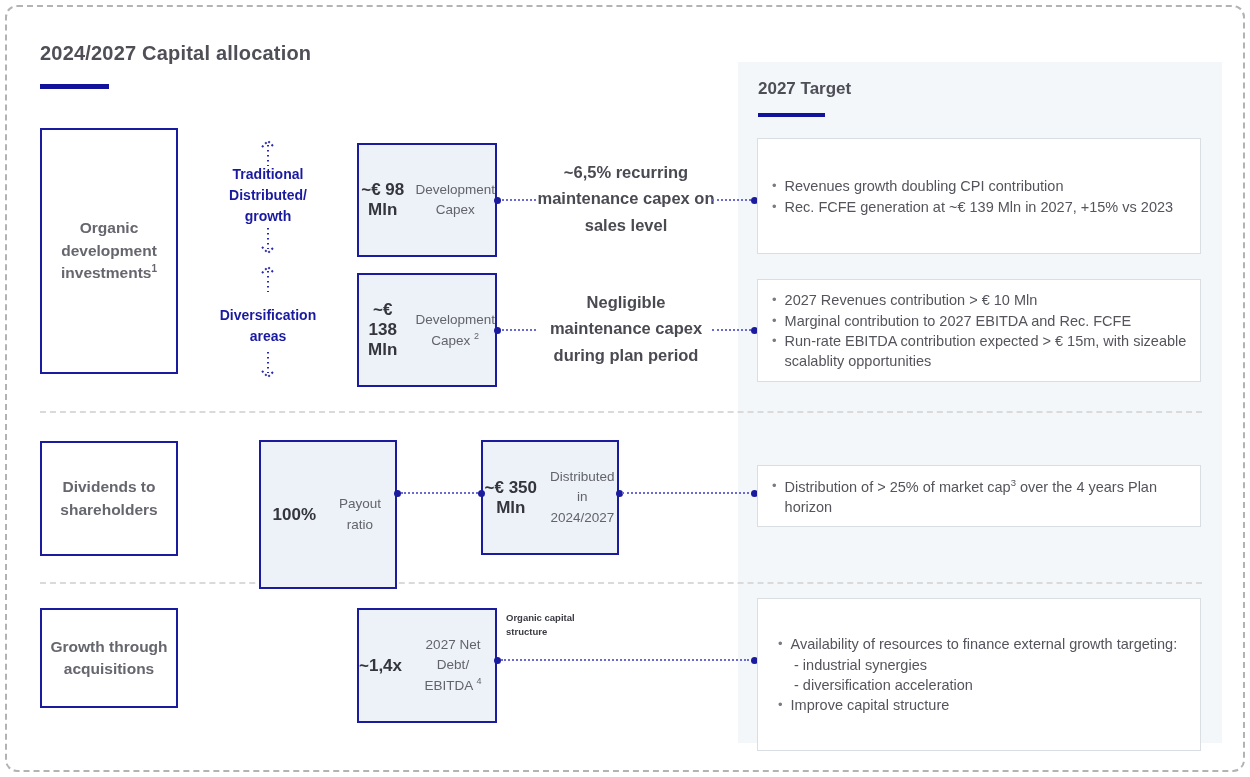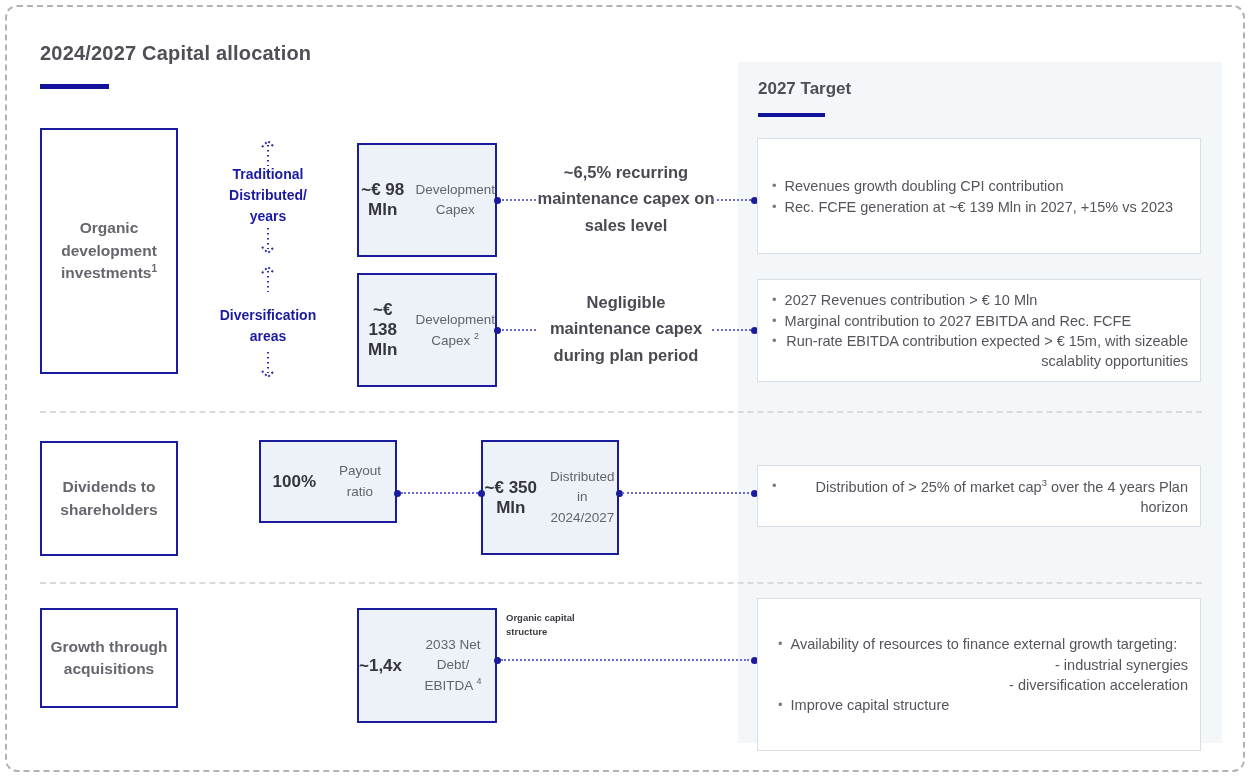--- a/index.html
+++ b/index.html
@@ -29,36 +29,36 @@
   .flow-trad{top:164px;} .flow-div{top:305px;}
   .flow-arrow{position:absolute;left:260px;width:16px;height:28px;}
 
   .val-box{position:absolute;border:2px solid #1b1b9e;background:#edf2f8;box-sizing:border-box;
            display:flex;flex-direction:row;align-items:center;justify-content:flex-end;text-align:center;gap:9px;}
   .val-box .val{font-size:17px;font-weight:bold;color:#35353d;}
   .val-box .lbl{font-size:13.5px;color:#63636b;line-height:1.5;}
   .val-box sup{font-size:9px;}
   .vb-capex1{left:357px;top:143px;width:140px;height:114px;}
   .vb-capex2{left:357px;top:273px;width:140px;height:114px;}
-  .vb-payout{left:259px;top:440px;width:138px;height:83px;}
+  .vb-payout{left:259px;top:440px;width:138px;height:149px;}
   .vb-payout .lbl{width:70px;}
   .vb-dist{left:481px;top:440px;width:138px;height:115px;}
   .vb-dist .lbl{width:108px;}
   .vb-netdebt{left:357px;top:608px;width:140px;height:115px;}
 
   .statement{position:absolute;left:535px;width:182px;text-align:center;font-size:16.5px;font-weight:600;color:#4a4a52;line-height:1.6;}
   .st-1{top:159px;} .st-2{top:289px;}
 
   .annotation{position:absolute;left:506px;top:611px;width:92px;font-size:9.5px;font-weight:bold;color:#3a3a42;line-height:1.5;}
 
   .dot{position:absolute;width:7px;height:7px;border-radius:50%;background:#1b1b9e;}
   .dotline{position:absolute;border-top:2px dotted #6a6ad0;height:0;}
 
   .bullet-box{position:absolute;left:757px;width:444px;background:#ffffff;border:1px solid #d9dee3;box-sizing:border-box;
-              padding:9px 12px 8px 14px;font-size:14.5px;color:#54545c;line-height:1.4;display:flex;flex-direction:column;justify-content:center;text-align:right;}
+              padding:9px 12px 8px 14px;font-size:14.5px;color:#54545c;line-height:1.4;display:flex;flex-direction:column;justify-content:center;}
   .bb-a{top:138px;height:116px;} .bb-b{top:279px;height:103px;} .bb-c{top:465px;height:62px;} .bb-d{top:598px;height:153px;padding-left:20px;}
   .bullet{display:flex;gap:8px;}
   .bullet::before{content:"\2022";color:#7a7a82;flex:0 0 auto;font-size:13px;line-height:1.55;}
   .subline{padding-left:16px;}
   .bullet sup{font-size:9.5px;}
 </style>
 </head>
 <body>
 
 <div class="slide">
@@ -78,21 +78,21 @@
     <div><span>Organic development investments</span><sup>1</sup></div>
   </div>
 
   <svg class="flow-arrow" style="top:138px" viewBox="0 0 16 28">
     <line x1="8" y1="7" x2="8" y2="28" stroke="#2a2aae" stroke-width="2" stroke-dasharray="1.5 3.5"></line>
     <polyline points="2,9 8,3 14,9" fill="none" stroke="#2a2aae" stroke-width="2" stroke-dasharray="2 2.5"></polyline>
   </svg>
   <div class="flow-label flow-trad">
     <div>Traditional</div>
     <div>Distributed/</div>
-    <div>years</div>
+    <div>growth</div>
   </div>
   <svg class="flow-arrow" style="top:228px" viewBox="0 0 16 28">
     <line x1="8" y1="0" x2="8" y2="21" stroke="#2a2aae" stroke-width="2" stroke-dasharray="1.5 3.5"></line>
     <polyline points="2,19 8,25 14,19" fill="none" stroke="#2a2aae" stroke-width="2" stroke-dasharray="2 2.5"></polyline>
   </svg>
 
   <svg class="flow-arrow" style="top:264px" viewBox="0 0 16 28">
     <line x1="8" y1="7" x2="8" y2="28" stroke="#2a2aae" stroke-width="2" stroke-dasharray="1.5 3.5"></line>
     <polyline points="2,9 8,3 14,9" fill="none" stroke="#2a2aae" stroke-width="2" stroke-dasharray="2 2.5"></polyline>
   </svg>
@@ -182,21 +182,21 @@
     </div>
   </div>
 
   <div class="cat-box cat-3">
     <div>Growth through acquisitions</div>
   </div>
 
   <div class="val-box vb-netdebt">
     <div class="val">~1,4x</div>
     <div class="lbl">
-      <div>2033 Net Debt/</div>
+      <div>2027 Net Debt/</div>
       <div><span>EBITDA</span> <sup>4</sup></div>
     </div>
   </div>
 
   <div class="annotation">Organic capital structure</div>
 
   <div class="dot" style="left:493.5px;top:656.5px"></div>
   <div class="dotline" style="left:501px;top:659px;width:248px"></div>
   <div class="dot" style="left:750.5px;top:656.5px"></div>
 

